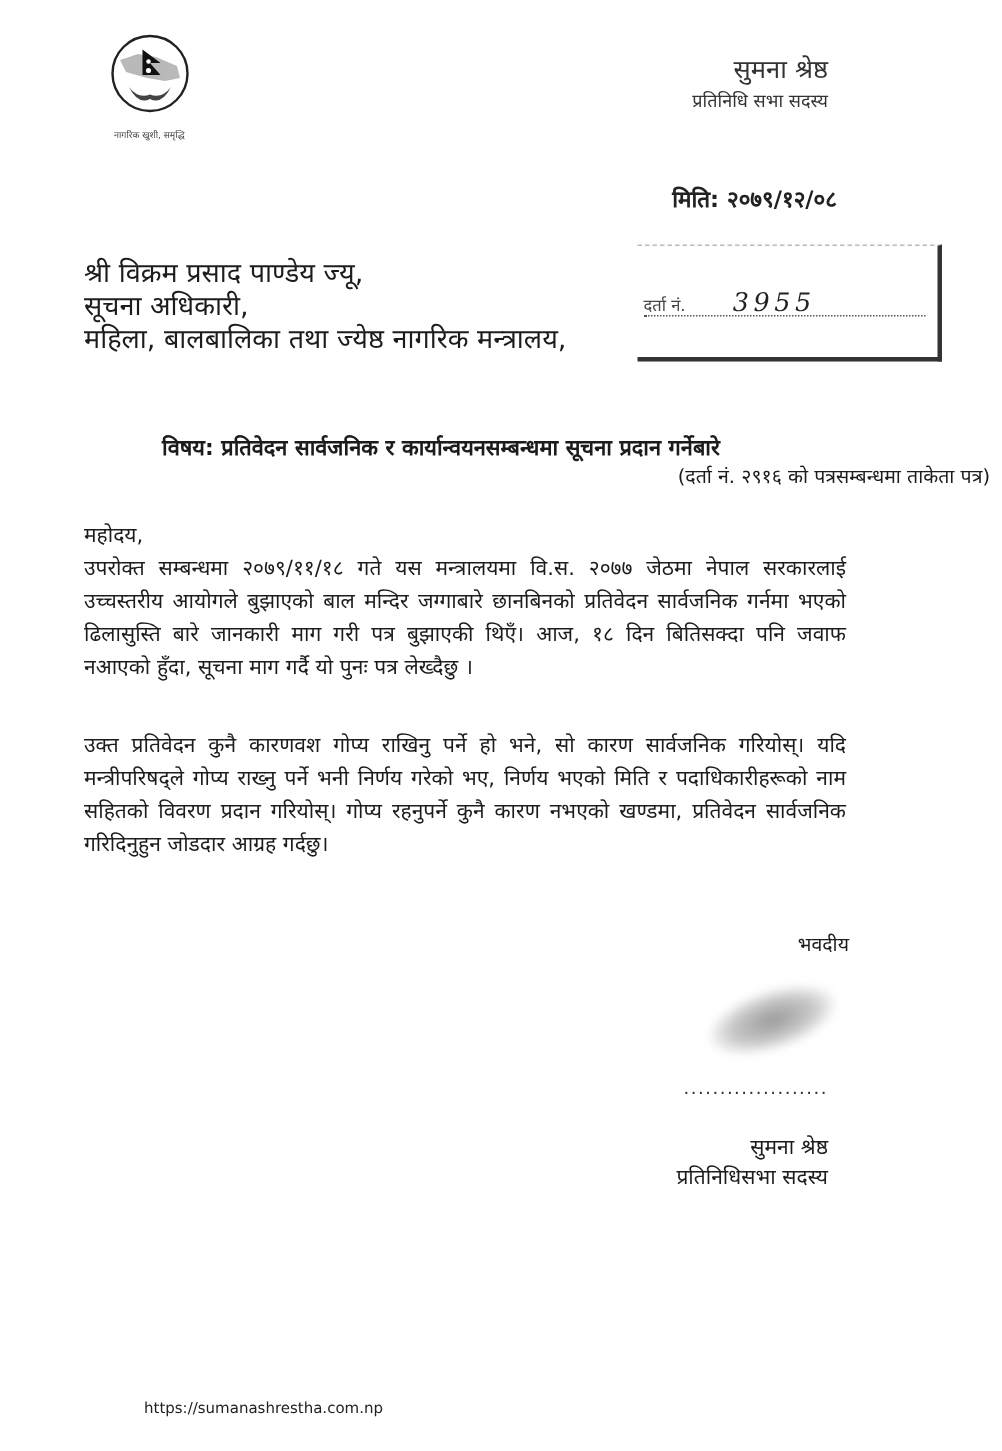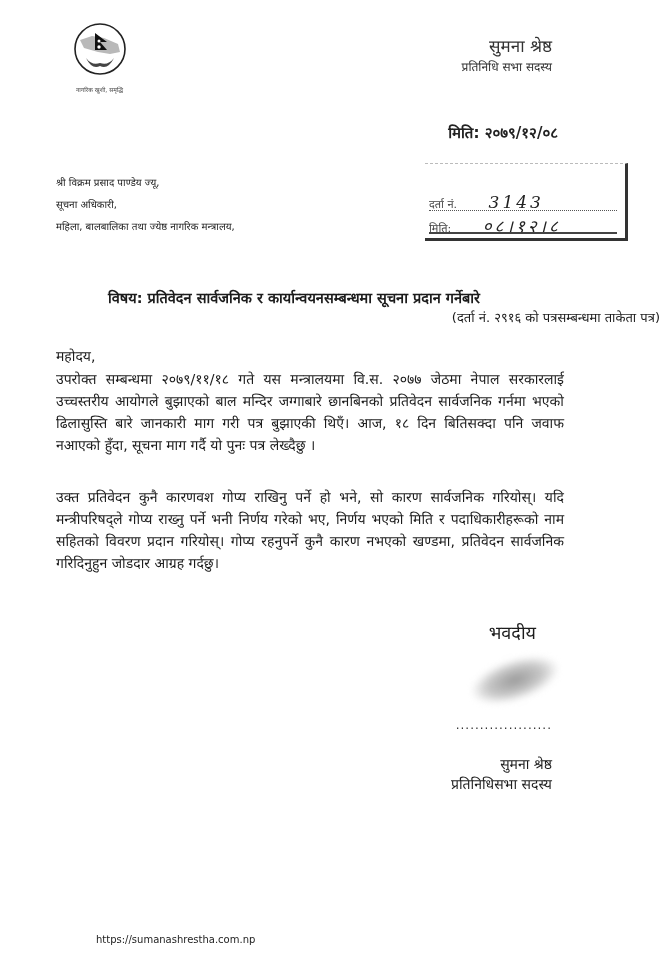--- a/index.html
+++ b/index.html
@@ -5,39 +5,39 @@
   html, body { margin:0; padding:0; }
   body {
     width:668px; height:967px; background:#ffffff; position:relative; overflow:hidden;
     font-family:"DejaVu Sans","Liberation Sans",sans-serif; color:#1c1c1c;
   }
   .abs { position:absolute; }
   .logo { left:70px; top:22px; width:60px; height:62px; }
   .sender-name { right:116px; top:34px; font-size:17px; font-weight:normal; color:#333; }
   .sender-title { right:116px; top:58px; font-size:12px; color:#333; }
   .date { right:110px; top:122px; font-size:15px; color:#222;font-weight:bold; }
-  .recipient { left:56px; top:172px; font-size:10px; line-height:22px; }
+  .recipient { left:56px; top:172px; font-size:18px; line-height:22px; }
   .recipient div { white-space:nowrap; }
   .stamp {
     left:425px; top:163px; width:200px; height:74px;
     border-right:3px solid #333; border-bottom:3px solid #333;
     border-top:1px dashed #bbb;
   }
   .stamp-row { position:absolute; left:4px; right:8px; font-size:11px; color:#444; }
   .stamp-head { top:6px; border-bottom:2px solid #444; height:14px; font-size:10px; color:#666; letter-spacing:1px; }
   .stamp-reg { top:28px; border-bottom:1px dotted #555; height:18px; }
   .stamp-date { top:50px; border-bottom:2px solid #444; height:18px; }
   .stamp-hand { font-family:"DejaVu Serif",serif; font-style:italic; font-size:17px; color:#222; margin-left:28px; letter-spacing:3px; }
   .subject { left:0; width:588px; top:287px; text-align:center; font-size:14.5px; font-weight:bold; }
   .subject-ref { left:0; width:660px; top:308px; text-align:right; font-size:13px; }
   .salutation { left:56px; top:346px; font-size:14px; }
   .para { left:56px; width:508px; font-size:14px; line-height:22px; text-align:justify; }
   .p1 { top:368px; }
   .p2 { top:486px; }
-  .closing { right:132px; top:620px; font-size:18px; }
+  .closing { right:102px; top:620px; font-size:13px; }
   .signature {
     left:470px; top:660px; width:90px; height:40px;
     background:radial-gradient(ellipse at center, #9a9a9a 0%, #c8c8c8 45%, rgba(255,255,255,0) 72%);
     filter:blur(3px); transform:rotate(-18deg);
   }
   .dots { right:116px; top:718px; font-size:12px; letter-spacing:1px; color:#333; }
   .sig-name { right:116px; top:754px; font-size:14px; }
   .sig-title { right:116px; top:774px; font-size:14px; }
   .footer { left:96px; top:933px; font-size:10px; line-height:13px; color:#222; }
 </style>
@@ -63,25 +63,21 @@
 
 <div class="abs recipient">
   <div>श्री विक्रम प्रसाद पाण्डेय ज्यू,</div>
   <div>सूचना अधिकारी,</div>
   <div>महिला, बालबालिका तथा ज्येष्ठ नागरिक मन्त्रालय,</div>
 </div>
 
 <div class="abs stamp">
   <div class="stamp-row stamp-reg">
     <span>दर्ता नं.</span>
-    <span class="stamp-hand">3143</span>
-  </div>
-  <div class="stamp-row stamp-date">
-    <span>मिति:</span>
-    <span class="stamp-hand">०८।१२।८</span>
+    <span class="stamp-hand">3955</span>
   </div>
 </div>
 
 <div class="abs subject">विषय: प्रतिवेदन सार्वजनिक र कार्यान्वयनसम्बन्धमा सूचना प्रदान गर्नेबारे</div>
 <div class="abs subject-ref">(दर्ता नं. २९१६ को पत्रसम्बन्धमा ताकेता पत्र)</div>
 
 <div class="abs salutation">महोदय,</div>
 <div class="abs para p1">उपरोक्त सम्बन्धमा २०७९/११/१८ गते यस मन्त्रालयमा वि.स. २०७७ जेठमा नेपाल सरकारलाई उच्चस्तरीय आयोगले बुझाएको बाल मन्दिर जग्गाबारे छानबिनको प्रतिवेदन सार्वजनिक गर्नमा भएको ढिलासुस्ति बारे जानकारी माग गरी पत्र बुझाएकी थिएँ। आज, १८ दिन बितिसक्दा पनि जवाफ नआएको हुँदा, सूचना माग गर्दै यो पुनः पत्र लेख्दैछु ।</div>
 <div class="abs para p2">उक्त प्रतिवेदन कुनै कारणवश गोप्य राखिनु पर्ने हो भने, सो कारण सार्वजनिक गरियोस्। यदि मन्त्रीपरिषद्ले गोप्य राख्नु पर्ने भनी निर्णय गरेको भए, निर्णय भएको मिति र पदाधिकारीहरूको नाम सहितको विवरण प्रदान गरियोस्। गोप्य रहनुपर्ने कुनै कारण नभएको खण्डमा, प्रतिवेदन सार्वजनिक गरिदिनुहुन जोडदार आग्रह गर्दछु।</div>
 

